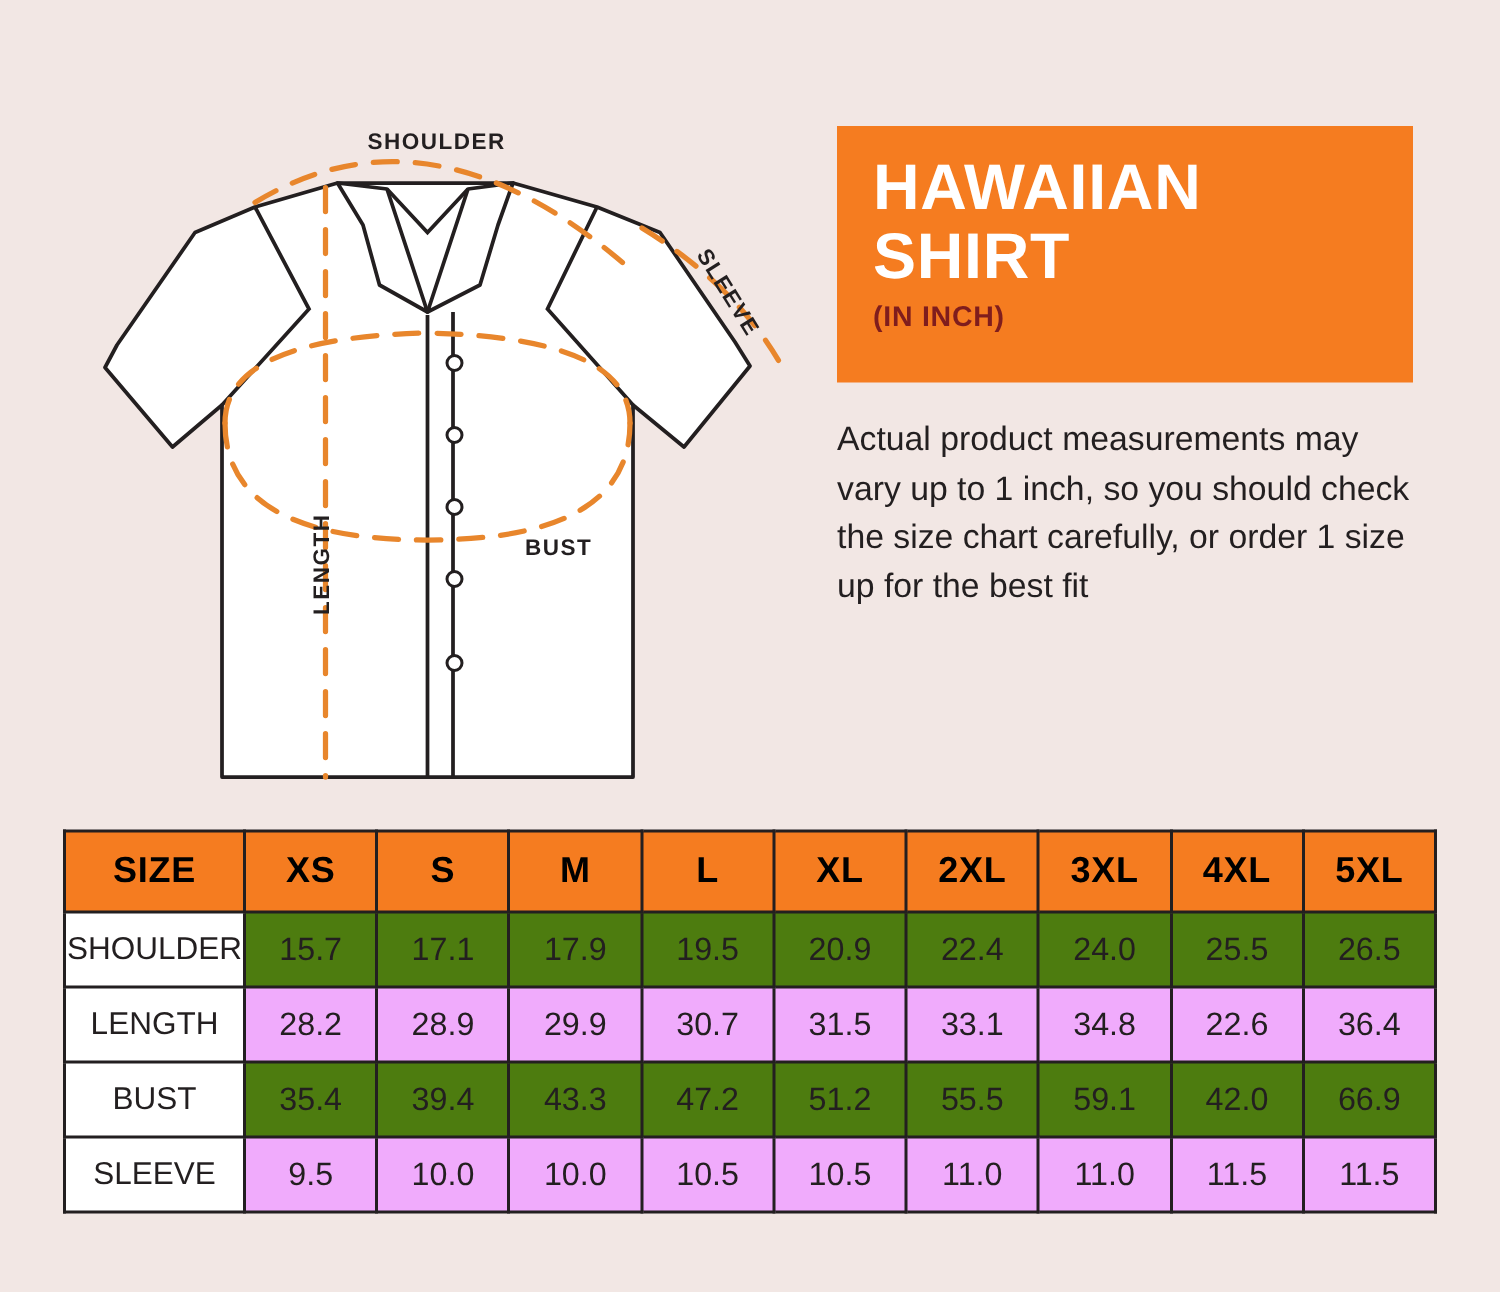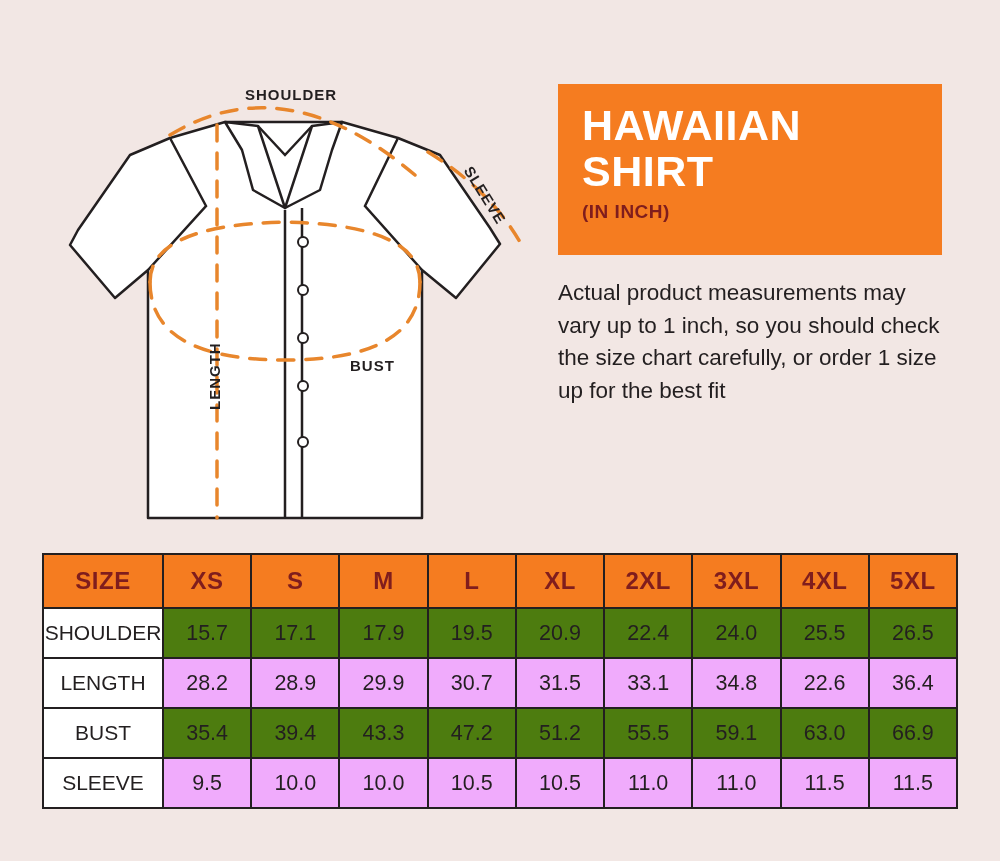--- a/index.html
+++ b/index.html
@@ -94,21 +94,21 @@
     border: 2px solid #231f20;
     text-align: center;
     font-size: 21px;
     color: #231f20;
     height: 48px;
     padding: 0;
     font-weight: normal;
   }
   table.size-chart thead th {
     background: #f57c20;
-    color: #7f1d1d;
+    color: #000000;
     font-weight: bold;
     font-size: 24px;
     letter-spacing: 0.5px;
     height: 52px;
   }
   table.size-chart tbody td.rowhead {
     background: #ffffff;
     font-weight: normal;
     font-size: 21px;
   }
@@ -251,21 +251,21 @@
         </tr>
         <tr>
           <td class="rowhead">BUST</td>
           <td class="val">35.4</td>
           <td class="val">39.4</td>
           <td class="val">43.3</td>
           <td class="val">47.2</td>
           <td class="val">51.2</td>
           <td class="val">55.5</td>
           <td class="val">59.1</td>
-          <td class="val">63.0</td>
+          <td class="val">42.0</td>
           <td class="val">66.9</td>
         </tr>
         <tr class="alt">
           <td class="rowhead">SLEEVE</td>
           <td class="val">9.5</td>
           <td class="val">10.0</td>
           <td class="val">10.0</td>
           <td class="val">10.5</td>
           <td class="val">10.5</td>
           <td class="val">11.0</td>

